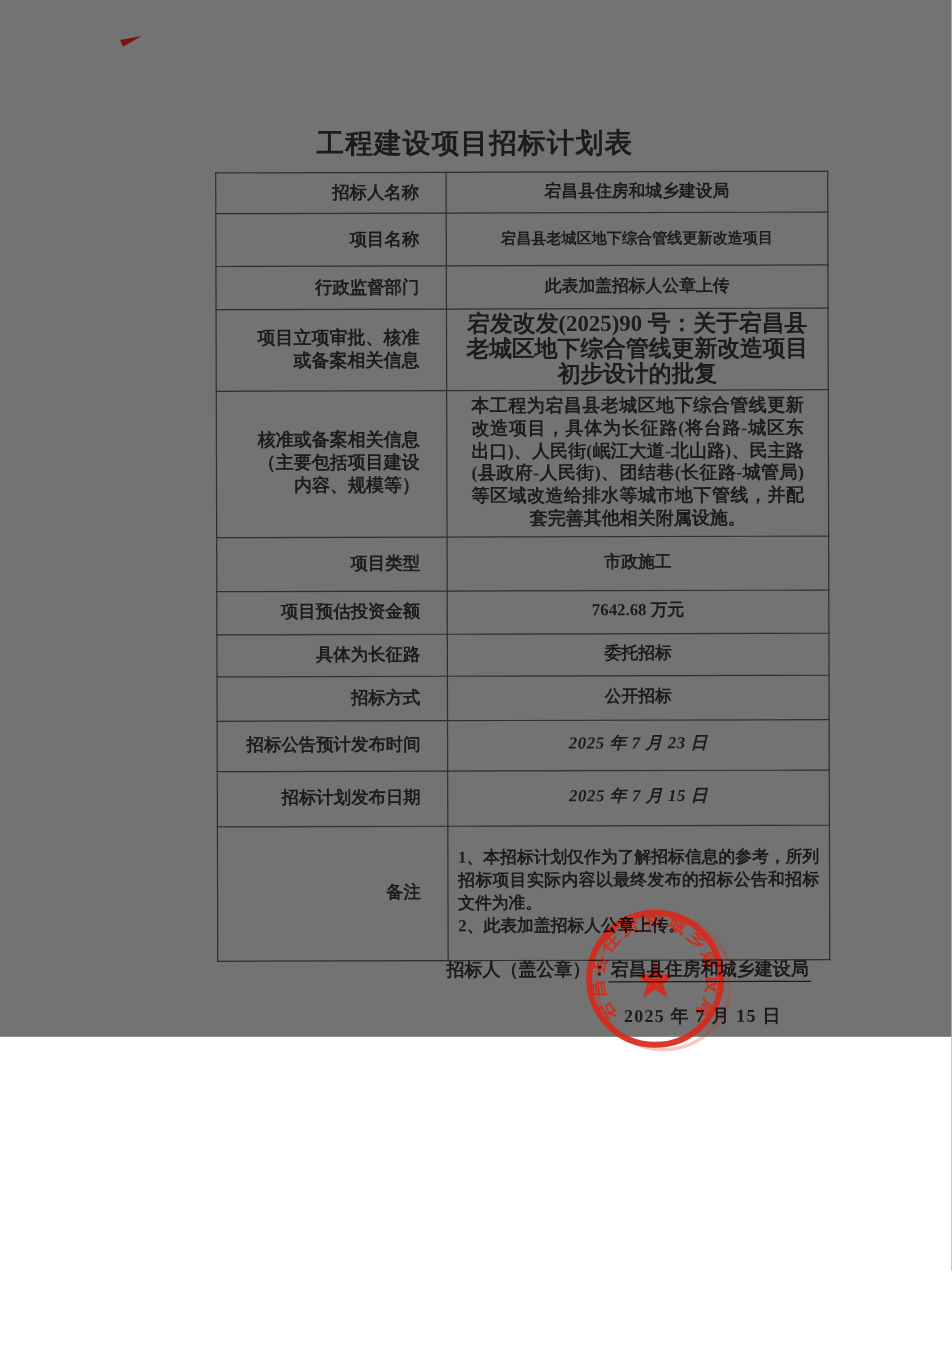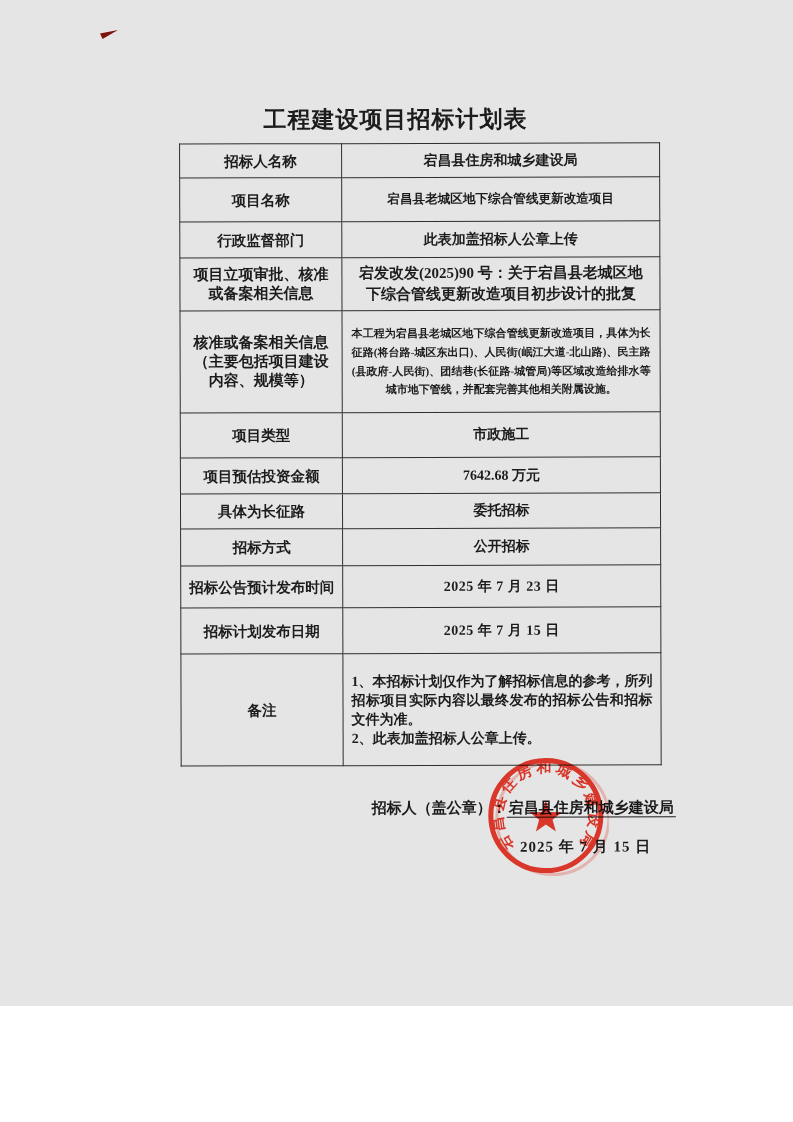--- a/index.html
+++ b/index.html
@@ -1,21 +1,21 @@
 <!DOCTYPE html>
 <html><head>
 <meta charset="utf-8">
 <style>
   html,body{margin:0;padding:0;}
   body{
     width:793px;height:1122px;background:#ffffff;overflow:hidden;
     font-family:"Liberation Serif","DejaVu Serif",serif;
     color:#1c1c1c;
   }
-  .page{position:relative;width:793px;height:1006px;background:#e5e5e5;}
+  .page{position:relative;width:793px;height:864px;background:#737373;}
   .sheet{position:absolute;inset:0;transform:rotate(-0.15deg);}
 
   
   .corner-mark{
     position:absolute;left:100px;top:30px;width:18px;height:9px;
     background:#7d140c;
     clip-path:polygon(0 38%,100% 0,14% 100%);
   }
 
   .doc-title{
@@ -26,42 +26,42 @@
 
   table.plan-table{
     position:absolute;left:180px;top:143px;
     width:444px;border-collapse:collapse;table-layout:fixed;
   }
   table.plan-table td{
     border:1.6px solid #2f2f2f;
     vertical-align:middle;
     font-weight:700;
   }
-  td.label-cell{width:147px;text-align:center;font-size:14.5px;line-height:20px;padding:2px 7px;margin-top:24px;}
+  td.label-cell{width:147px;text-align:right;font-size:14.5px;line-height:20px;padding:2px 22px;margin-top:24px;}
   td.value-cell{width:297px;text-align:center;font-size:14px;line-height:20px;padding:2px 10px;}
   
   tr:nth-child(1){height:34px}
   tr:nth-child(2){height:44px}
   tr:nth-child(3){height:36px}
   tr:nth-child(4){height:53px}
   tr:nth-child(5){height:102px}
   tr:nth-child(6){height:45px}
   tr:nth-child(7){height:36px}
   tr:nth-child(8){height:35px}
   tr:nth-child(9){height:37px}
   tr:nth-child(10){height:42px}
   tr:nth-child(11){height:46px}
   tr:nth-child(12){height:112px}
   td.l-dense{font-size:15px;line-height:19px;}
   td.v-dense2{font-size:12.6px;line-height:13px;font-family:Liberation Serif, serif;} 
-  td.v-mid{font-size:15px;line-height:21px;margin-top:21px;}
-  td.v-paragraph{font-size:11px;line-height:18.8px;text-align:justify;text-align-last:center;padding:4px 9px;}
+  td.v-mid{font-size:19px;line-height:21px;margin-top:21px;}
+  td.v-paragraph{font-size:15px;line-height:18.8px;text-align:justify;text-align-last:center;padding:4px 20px;}
   td.v-remark{font-size:14px;line-height:19px;text-align:left;padding:4px 8px;vertical-align:middle;}
   td.v-remark .value-line{text-align:justify;text-align-last:left;}
-  td.v-date{letter-spacing:0.5px;}
+  td.v-date{letter-spacing:0.5px;font-style:italic;}
 
   .sign-line{
     position:absolute;left:371px;top:799px;
     font-size:15px;font-weight:700;white-space:nowrap;
   }
   .sign-name{border-bottom:1.6px solid #1d1d1d;padding:0 2px 1px 2px;}
   .sign-date{
     position:absolute;left:519px;top:838px;
     font-size:15px;font-weight:700;letter-spacing:1px;white-space:nowrap;
   }

